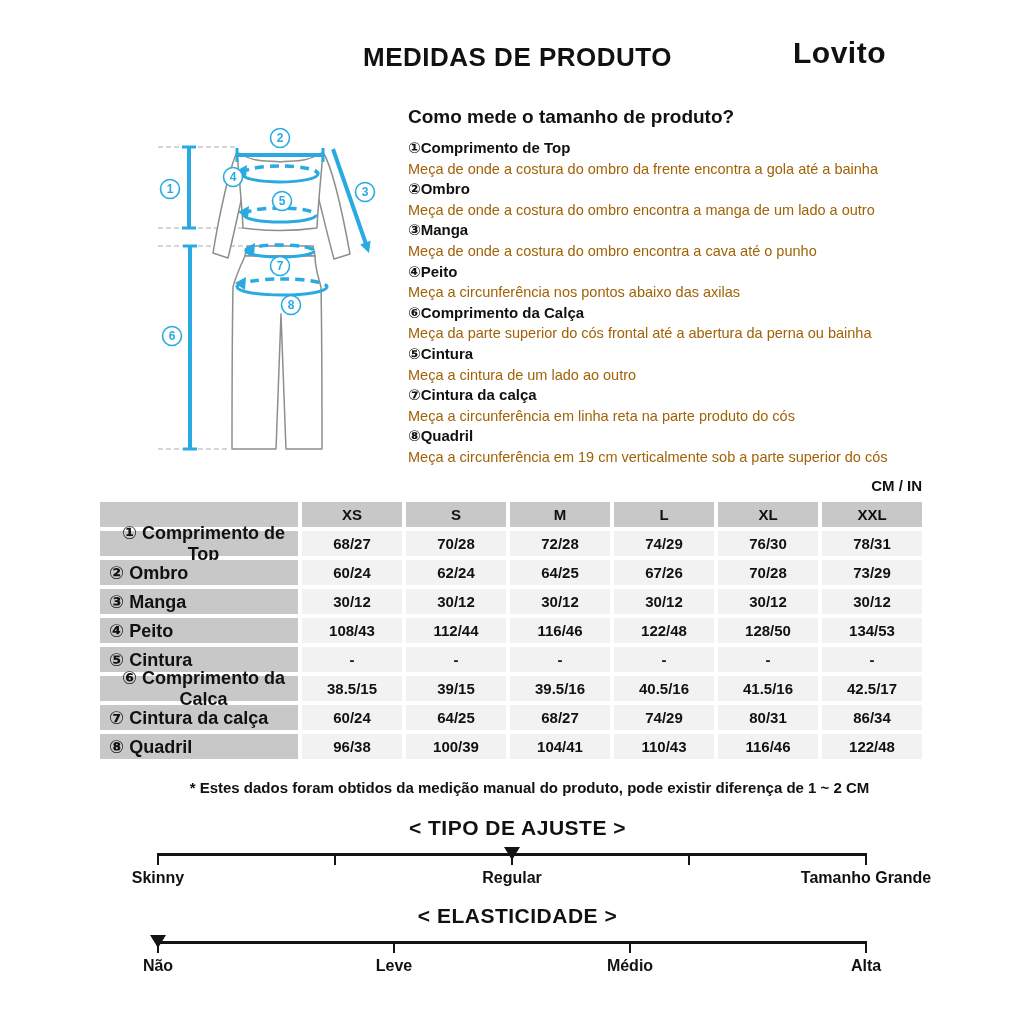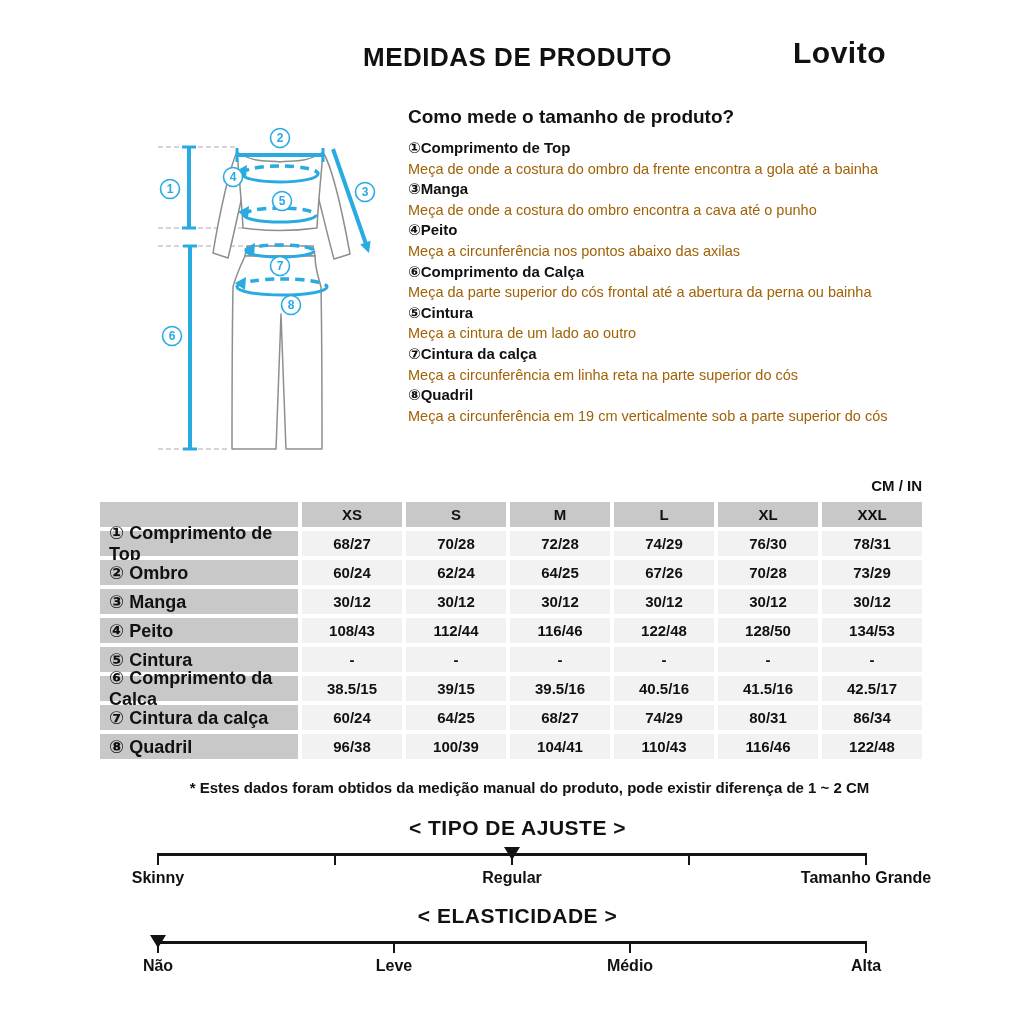--- a/index.html
+++ b/index.html
@@ -14,21 +14,21 @@
 
   .howto{position:absolute;left:408px;top:106px;width:556px;}
   .howto-heading{font-size:19px;font-weight:bold;margin:0 0 10px 0;}
   .howto-item-label{font-size:15px;font-weight:bold;line-height:20.6px;white-space:nowrap;}
   .howto-item-desc{font-size:14.5px;color:#a16207;line-height:20.6px;white-space:nowrap;}
 
   .unit-label{position:absolute;left:100px;top:477px;width:822px;text-align:right;
     font-size:15px;font-weight:bold;}
 
   .size-table{position:absolute;left:100px;top:502px;width:822px;display:grid;
-    grid-template-columns:198px repeat(6,1fr);gap:4px;}
+    grid-template-columns:198px repeat(6,1fr);gap:4px;text-align:center;}
   .cell{height:25px;display:flex;align-items:center;justify-content:center;
     font-size:15px;font-weight:bold;}
   .cell.head{background:#c8c8c8;}
   .cell.rowlabel{background:#c8c8c8;justify-content:flex-start;padding-left:9px;font-size:18px;}
   .cell.val{background:#f2f2f2;}
 
   .footnote{position:absolute;top:779px;left:12px;width:100%;text-align:center;
     font-size:15px;font-weight:bold;}
 
   .scale-heading{position:absolute;left:0;width:100%;text-align:center;
@@ -147,38 +147,42 @@
   </svg>
 
   <div class="howto">
     <div class="howto-heading">Como mede o tamanho de produto?</div>
     <div>
         <div class="howto-item">
           <div class="howto-item-label">①Comprimento de Top</div>
           <div class="howto-item-desc">Meça de onde a costura do ombro da frente encontra a gola até a bainha</div>
         </div>
         <div class="howto-item">
+          <div class="howto-item-label">②Ombro</div>
+          <div class="howto-item-desc">Meça de onde a costura do ombro encontra a manga de um lado a outro</div>
+        </div>
+        <div class="howto-item">
           <div class="howto-item-label">③Manga</div>
           <div class="howto-item-desc">Meça de onde a costura do ombro encontra a cava até o punho</div>
         </div>
         <div class="howto-item">
           <div class="howto-item-label">④Peito</div>
           <div class="howto-item-desc">Meça a circunferência nos pontos abaixo das axilas</div>
         </div>
         <div class="howto-item">
           <div class="howto-item-label">⑥Comprimento da Calça</div>
           <div class="howto-item-desc">Meça da parte superior do cós frontal até a abertura da perna ou bainha</div>
         </div>
         <div class="howto-item">
           <div class="howto-item-label">⑤Cintura</div>
           <div class="howto-item-desc">Meça a cintura de um lado ao outro</div>
         </div>
         <div class="howto-item">
           <div class="howto-item-label">⑦Cintura da calça</div>
-          <div class="howto-item-desc">Meça a circunferência em linha reta na parte superior do cós</div>
+          <div class="howto-item-desc">Meça a circunferência em linha reta na parte produto do cós</div>
         </div>
         <div class="howto-item">
           <div class="howto-item-label">⑧Quadril</div>
           <div class="howto-item-desc">Meça a circunferência em 19 cm verticalmente sob a parte superior do cós</div>
         </div>
       </div>
   </div>
 
   <div class="unit-label">CM / IN</div>
   <div class="size-table">

